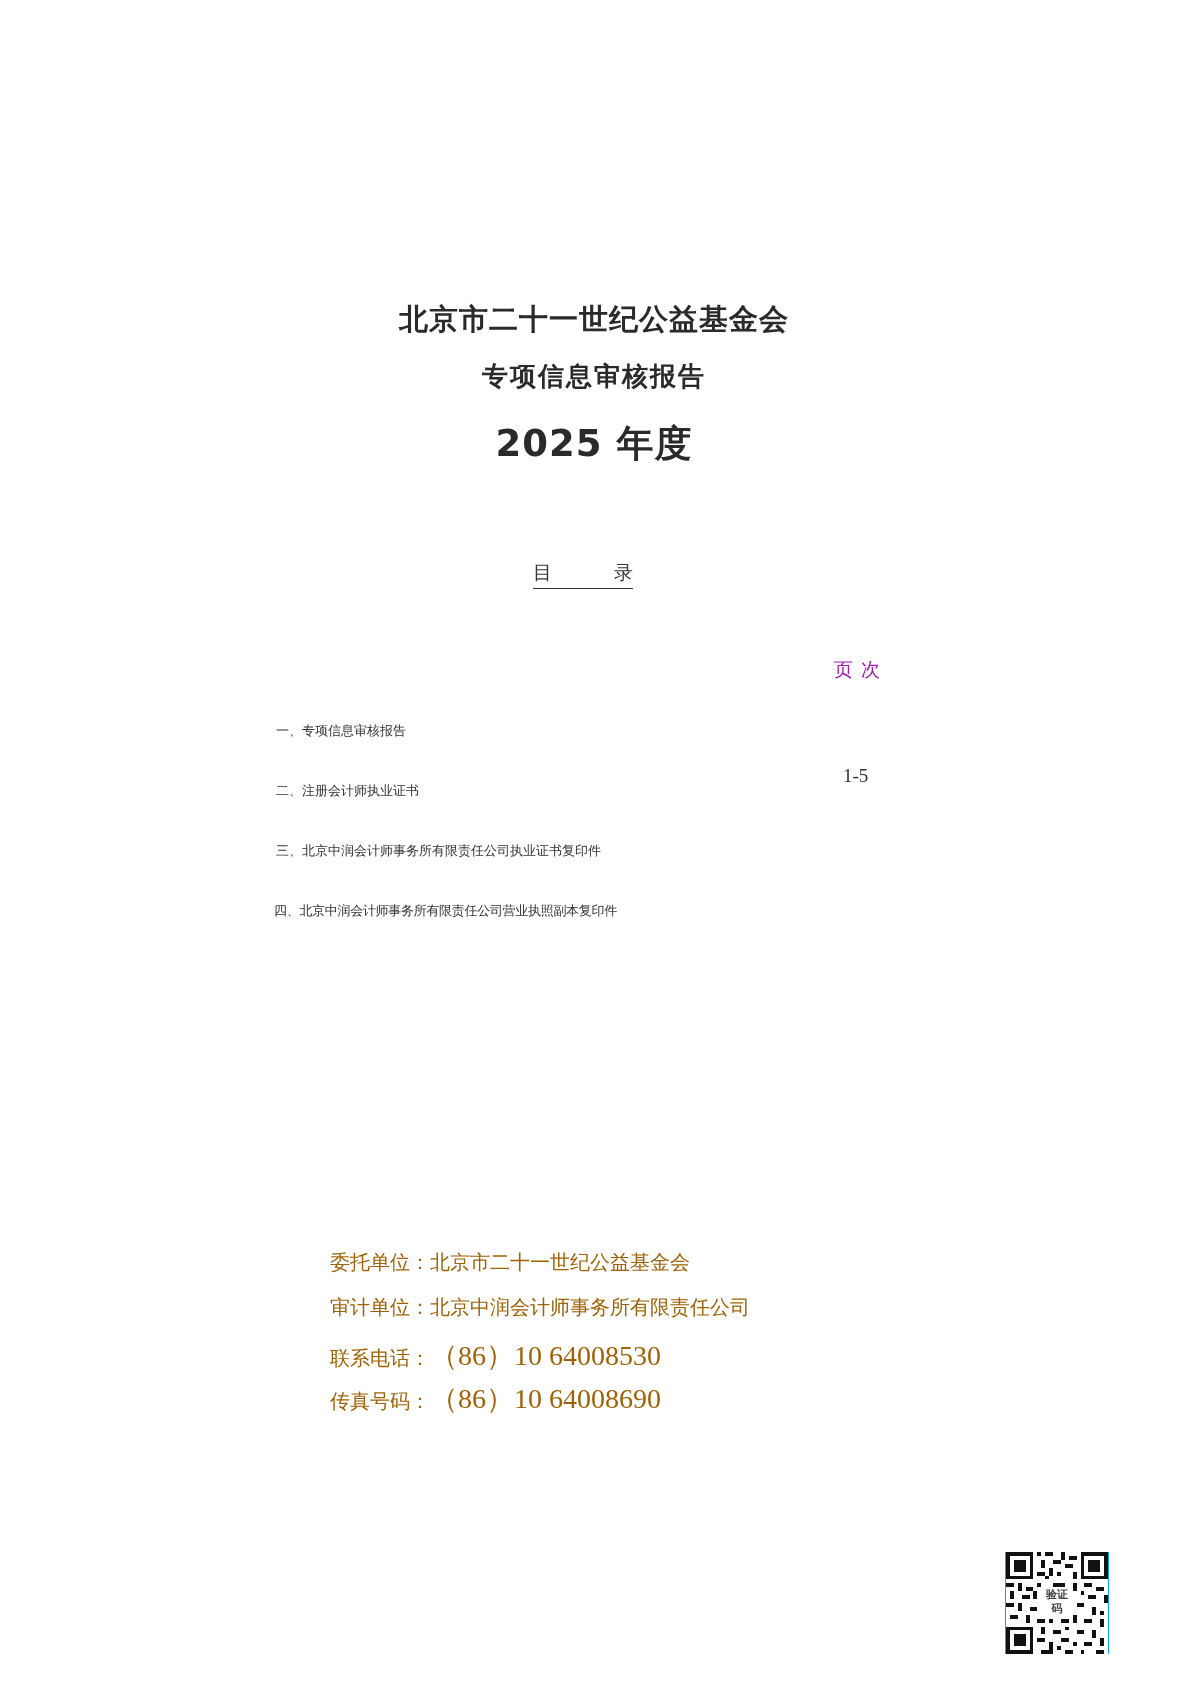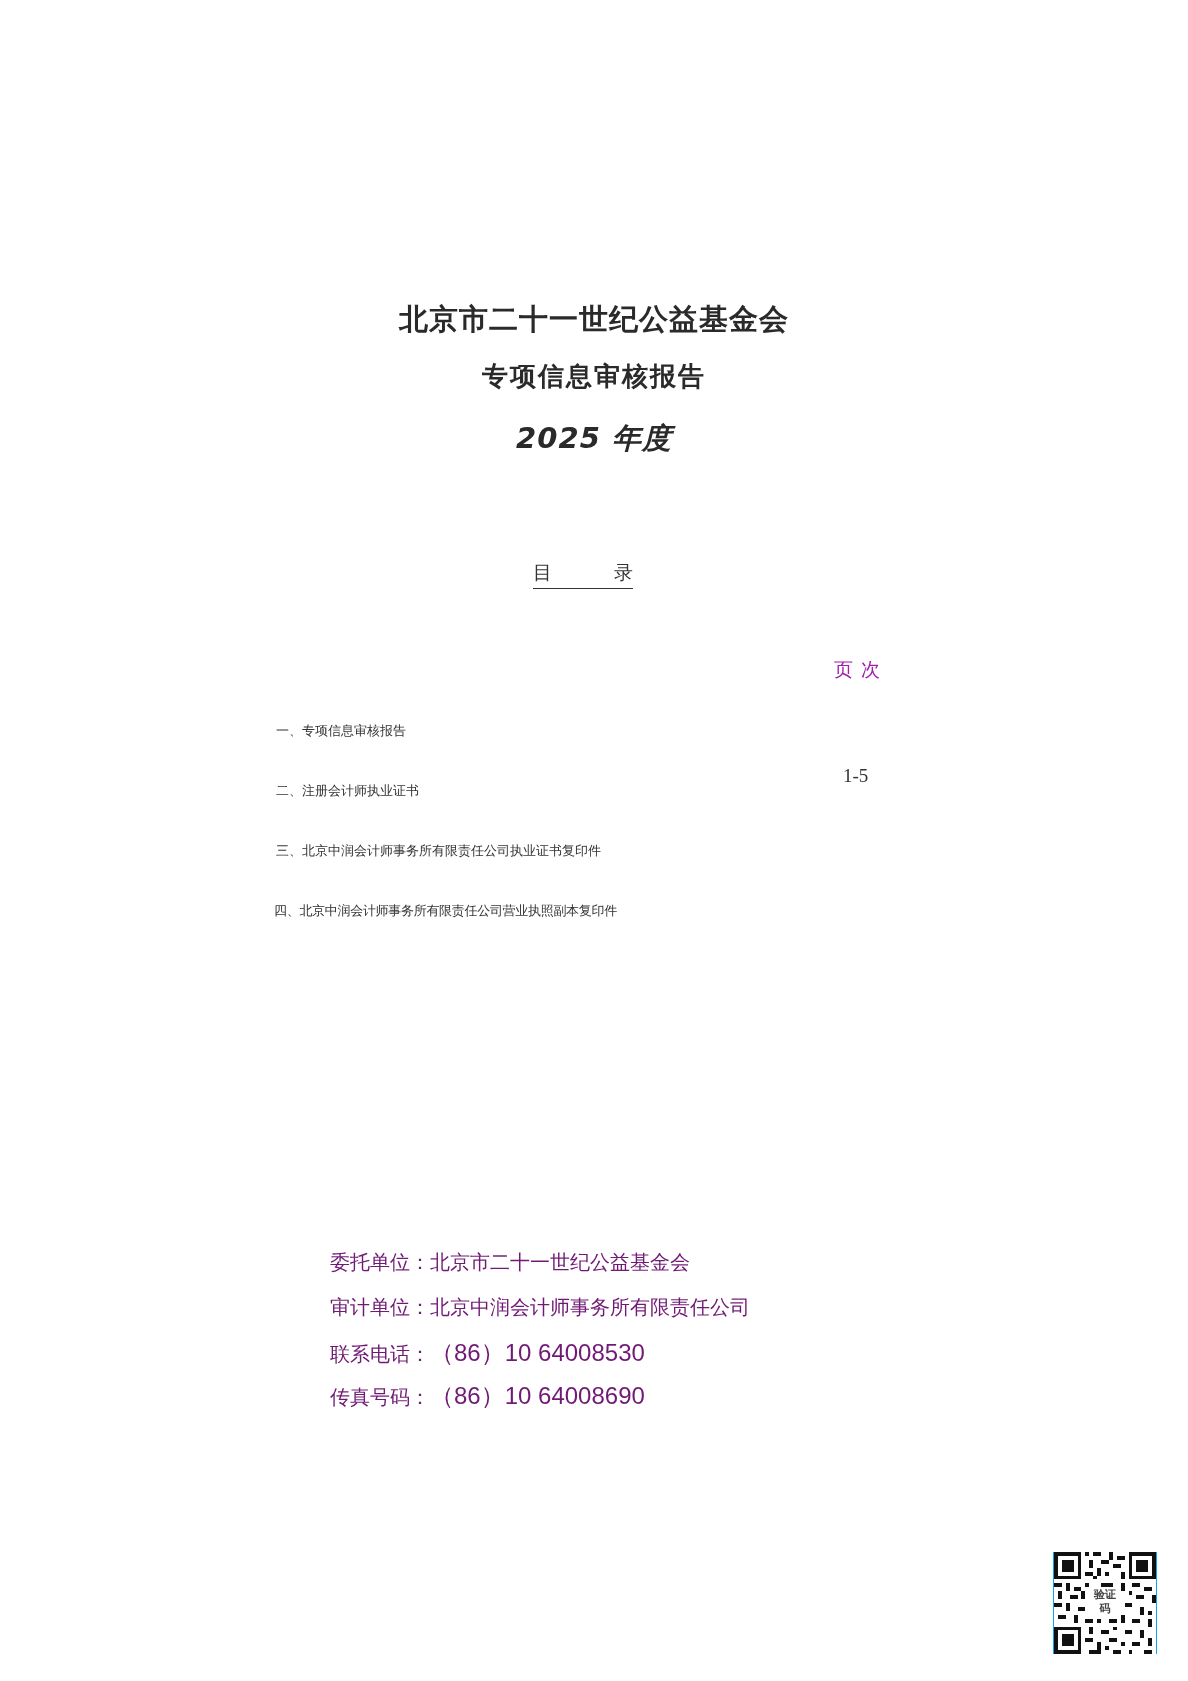--- a/index.html
+++ b/index.html
@@ -9,21 +9,21 @@
       font-family: "DejaVu Sans", "Liberation Sans", sans-serif;
     }
     .abs { position: absolute; }
     .title {
       left: 0; width: 1188px; text-align: center;
       font-family: "DejaVu Sans", sans-serif; font-weight: bold;
       color: #2a2a2a;
     }
     .t1 { top: 300px; font-size: 29px; letter-spacing: 1px; }
     .t2 { top: 359px; font-size: 26px; letter-spacing: 2px; }
-    .t3 { top: 419px; font-size: 29px; letter-spacing: 1px; font-style: italic; }
+    .t3 { top: 419px; font-size: 37px; letter-spacing: 1px; }
 
     .toc-heading {
       left: 533px; top: 560px; width: 100px; height: 28px;
       border-bottom: 1.5px solid #333;
       font-family: "DejaVu Serif", "Liberation Serif", serif;
       font-size: 19px; color: #333;
     }
     .toc-heading span { position: absolute; top: 0; }
     .toc-heading .h-a { left: 0; }
     .toc-heading .h-b { right: 0; }
@@ -39,26 +39,26 @@
       font-size: 13px; color: #333; white-space: nowrap;
     }
     .toc-page {
       left: 843px;
       font-family: "Liberation Serif", "DejaVu Serif", serif;
       font-size: 19px; color: #333; margin-top: 43px;
     }
     .info {
       left: 330px;
       font-family: "DejaVu Sans", "Liberation Sans", sans-serif;
-      font-size: 20px; color: #701a75; white-space: nowrap;
+      font-size: 20px; color: #a16207; white-space: nowrap;
     }
-    .info .val-num { font-family: Liberation Sans, sans-serif; font-size: 24px; }
+    .info .val-num { font-family: Liberation Serif, serif; font-size: 28px; }
 
     .qr {
-      left: 1053px; top: 1552px; width: 104px; height: 102px;
+      left: 1005px; top: 1552px; width: 104px; height: 102px;
       background: #0ea5e9;
     }
     .qr svg { display: block; }
     .qr-label {
       position: absolute; left: 36px; top: 36px; width: 32px; height: 30px;
       background: #ffffff; font-size: 11px; line-height: 14px; text-align: center;
       font-weight: bold; color: #444;
     }
   </style>
 </head>

